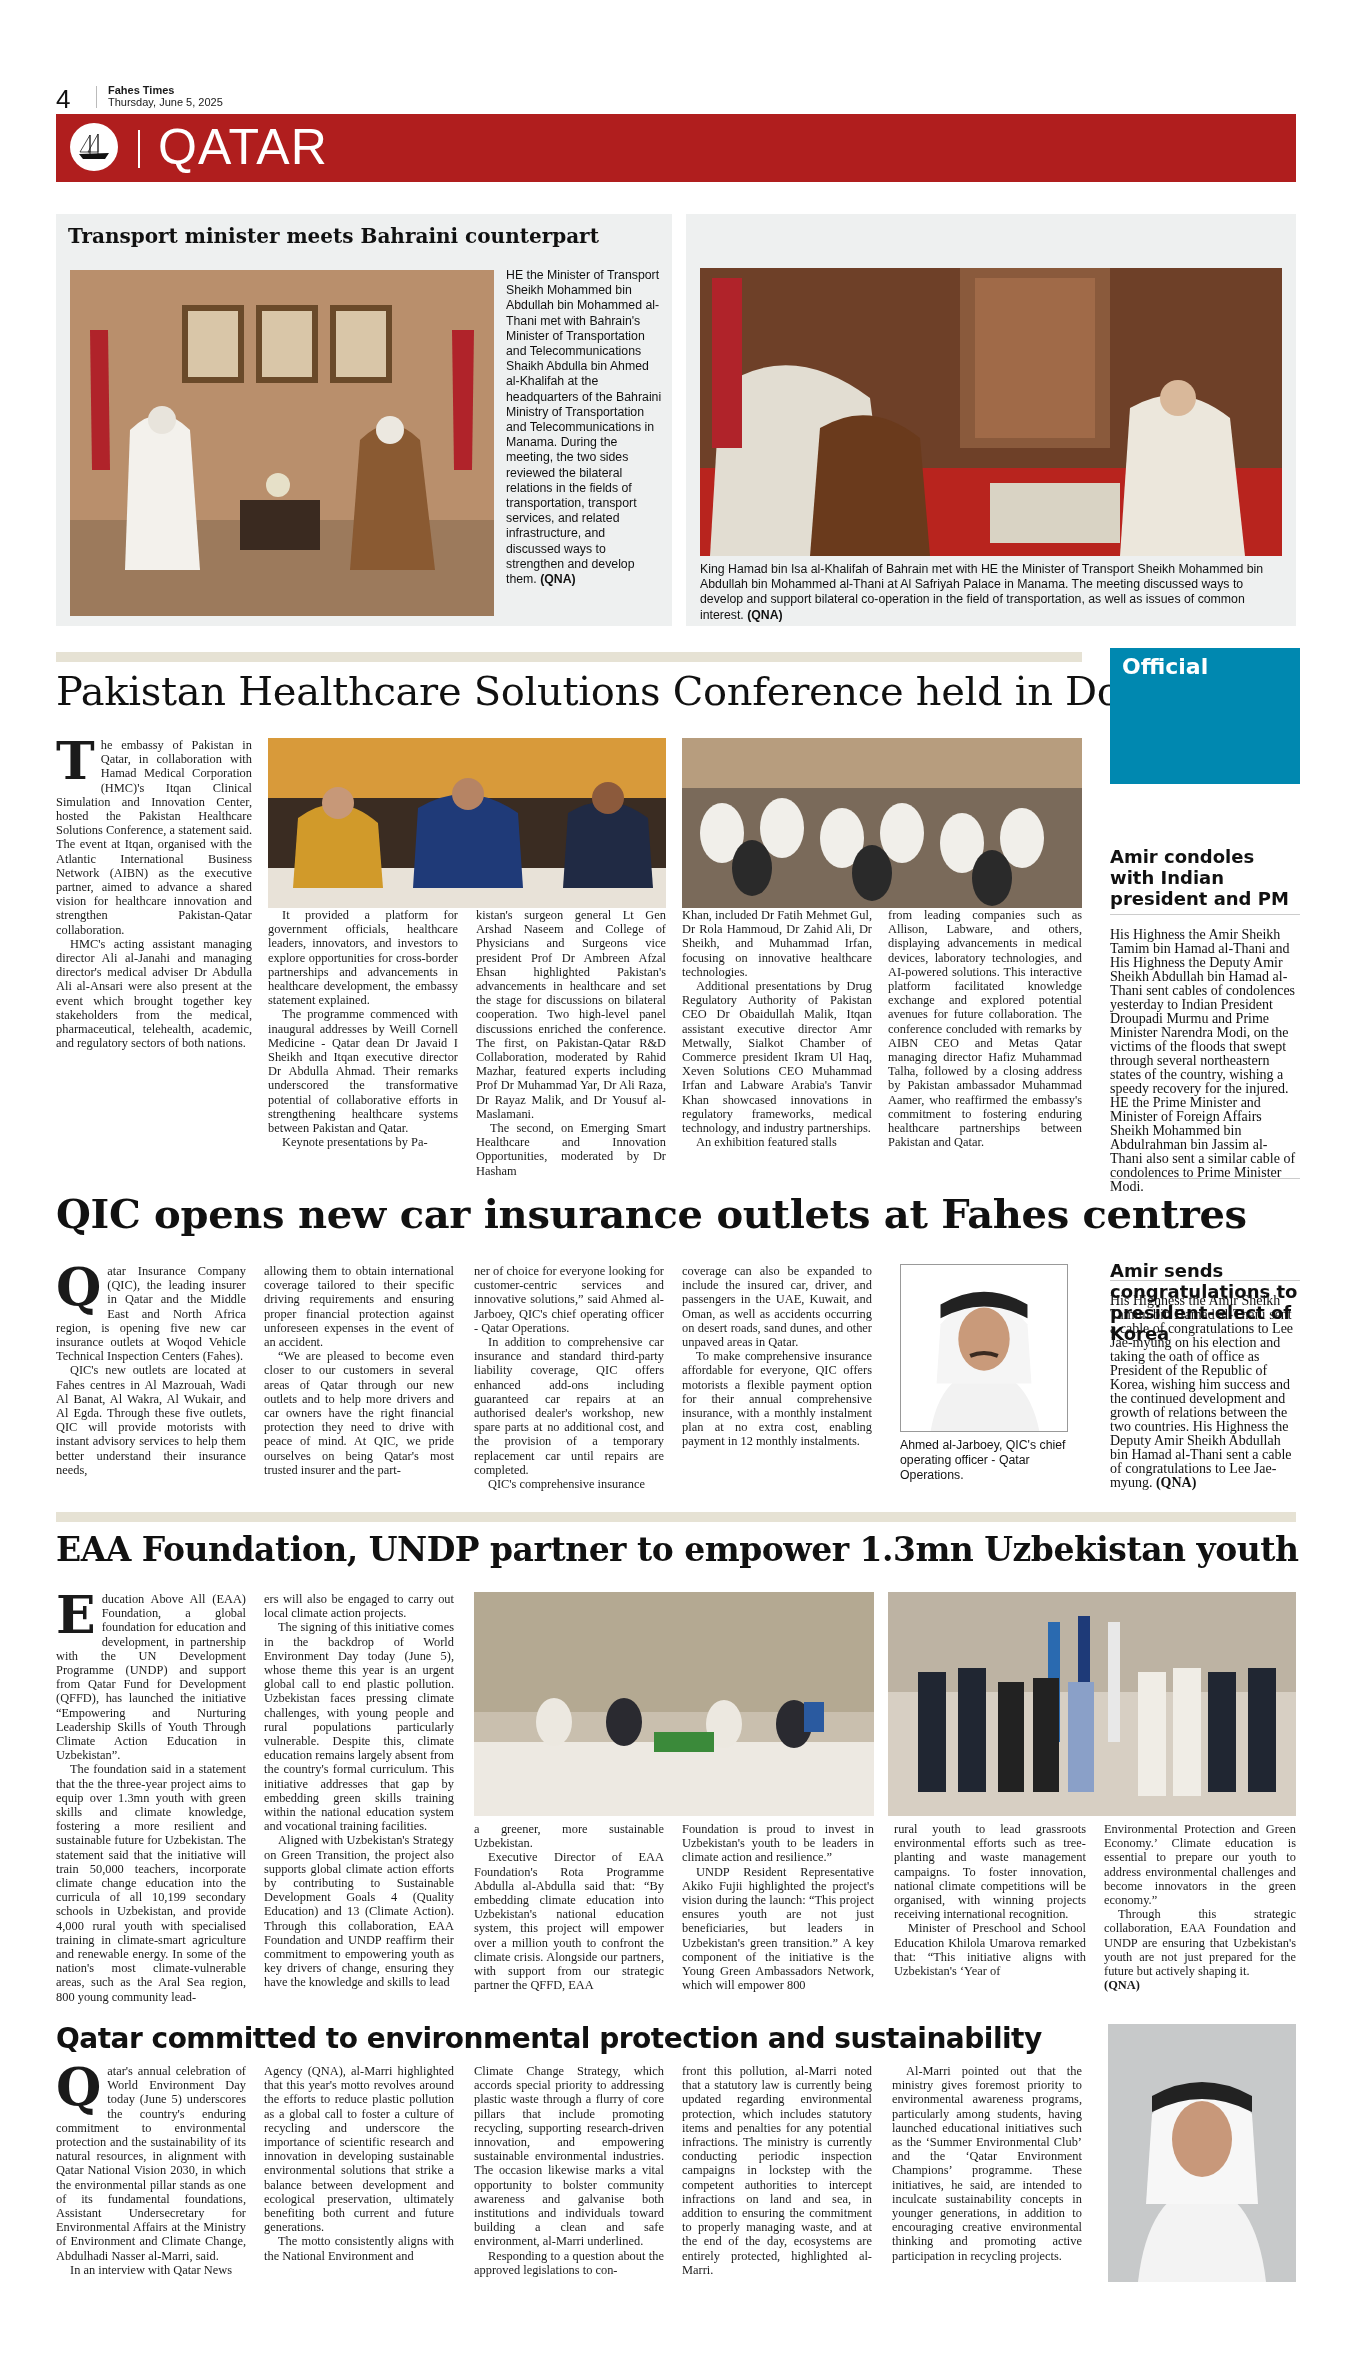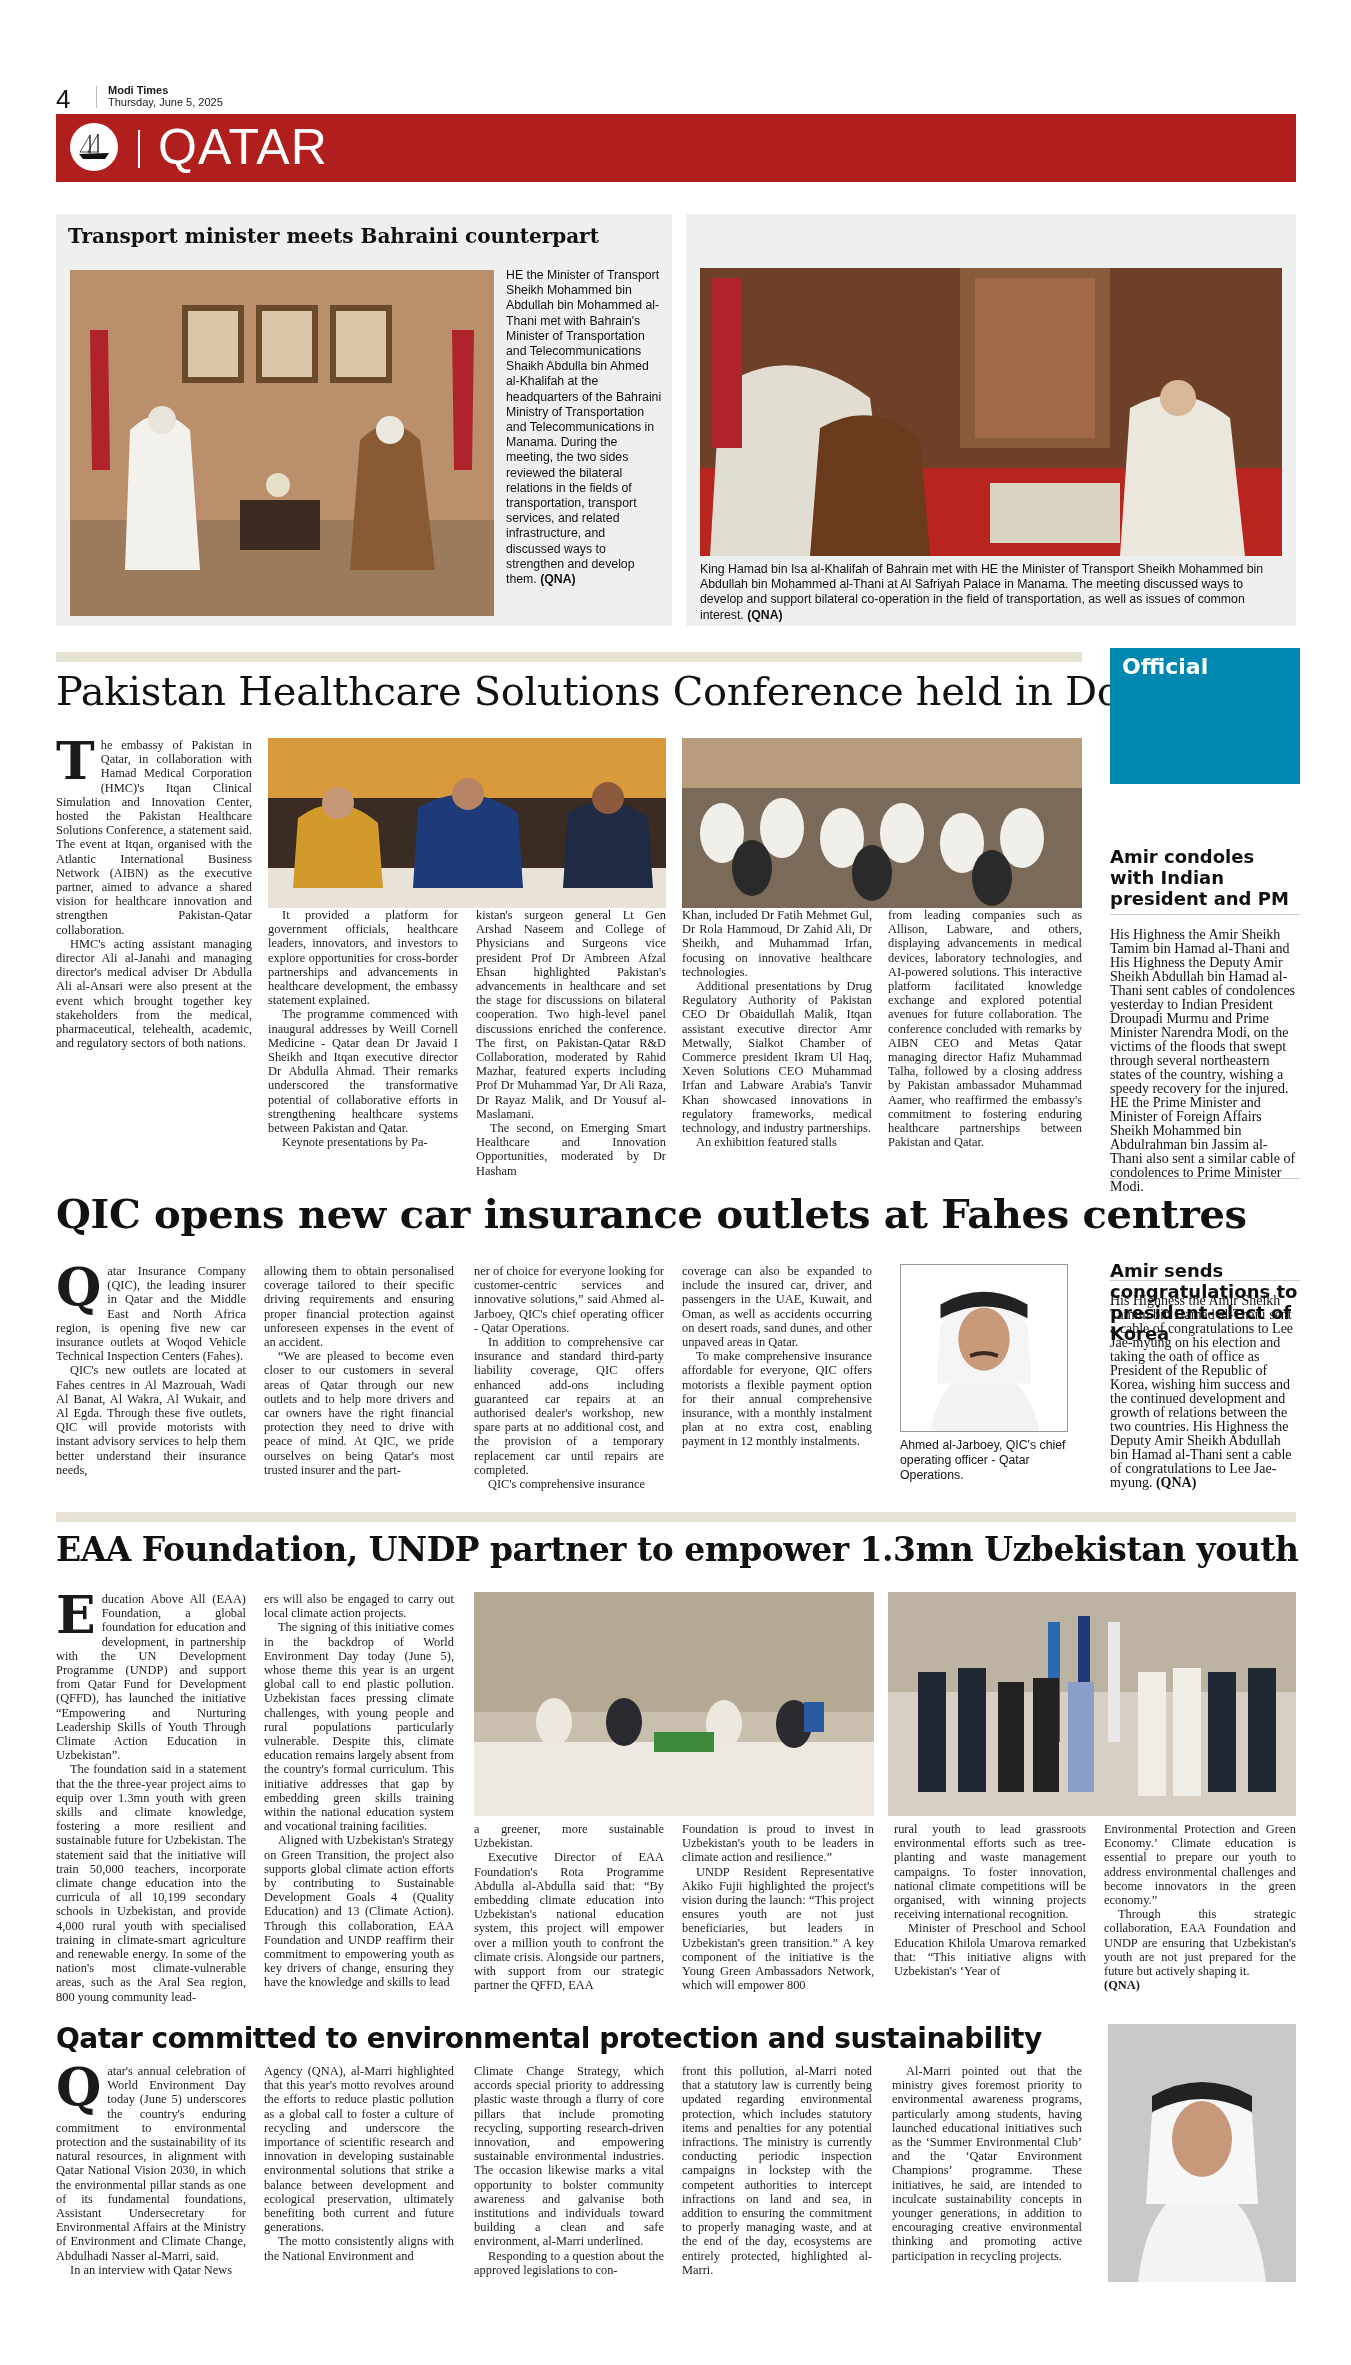--- a/index.html
+++ b/index.html
@@ -36,21 +36,21 @@
   .side-body { font-family: Liberation Serif, serif; font-size: 14px; line-height: 14px; color: #111; }
   .hr { background: #ccc; height: 1px; }
   .qna { font-weight: bold; }
   .img-fill { width: 100%; height: 100%; }
 </style>
 </head>
 <body>
 
 <div class="abs page-num">4</div>
 <div class="abs mast-sep"></div>
-<div class="abs pub-name">Modi Times</div>
+<div class="abs pub-name">Fahes Times</div>
 <div class="abs pub-date">Thursday, June 5, 2025</div>
 <div class="abs banner"></div>
 <div class="abs logo">
   <svg width="36" height="30" viewBox="0 0 36 30">
     <line x1="14" y1="3" x2="14" y2="22" stroke="#222" stroke-width="1"></line>
     <line x1="22" y1="2" x2="22" y2="22" stroke="#222" stroke-width="1"></line>
     <polygon points="14,3 4,20 14,20" fill="none" stroke="#222" stroke-width="0.8"></polygon>
     <polygon points="22,2 12,20 22,20" fill="none" stroke="#222" stroke-width="0.8"></polygon>
     <path d="M3 22 L33 21 L29 27 L7 27 Z" fill="#111"></path>
   </svg>
@@ -181,21 +181,21 @@
   <span>His Highness the Amir Sheikh Tamim bin Hamad al-Thani sent a cable of congratulations to Lee Jae-myung on his election and taking the oath of office as President of the Republic of Korea, wishing him success and the continued development and growth of relations between the two countries. His Highness the Deputy Amir Sheikh Abdullah bin Hamad al-Thani sent a cable of congratulations to Lee Jae-myung.</span>
   <span class="qna">(QNA)</span>
 </div>
 
 <h1 class="abs headline" style="left:56px;top:1190px;font-size:40px;font-weight:bold;letter-spacing:-0.3px;">QIC opens new car insurance outlets at Fahes centres</h1>
 <div class="abs col" style="left:56px;top:1264px;width:190px;">
   <p class="first"><span class="dropcap">Q</span><span>atar Insurance Company (QIC), the leading insurer in Qatar and the Middle East and North Africa region, is opening five new car insurance outlets at Woqod Vehicle Technical Inspection Centers (Fahes).</span></p>
   <p>QIC's new outlets are located at Fahes centres in Al Mazrouah, Wadi Al Banat, Al Wakra, Al Wukair, and Al Egda. Through these five outlets, QIC will provide motorists with instant advisory services to help them better understand their insurance needs,</p>
 </div>
 <div class="abs col" style="left:264px;top:1264px;width:190px;">
-  <p class="first">allowing them to obtain personalised coverage tailored to their specific driving requirements and ensuring proper financial protection against unforeseen expenses in the event of an accident.</p>
+  <p class="first">allowing them to obtain international coverage tailored to their specific driving requirements and ensuring proper financial protection against unforeseen expenses in the event of an accident.</p>
   <p>“We are pleased to become even closer to our customers in several areas of Qatar through our new outlets and to help more drivers and car owners have the right financial protection they need to drive with peace of mind. At QIC, we pride ourselves on being Qatar's most trusted insurer and the part-</p>
 </div>
 <div class="abs col" style="left:474px;top:1264px;width:190px;">
   <p class="first">ner of choice for everyone looking for customer-centric services and innovative solutions,” said Ahmed al-Jarboey, QIC's chief operating officer - Qatar Operations.</p>
   <p>In addition to comprehensive car insurance and standard third-party liability coverage, QIC offers enhanced add-ons including guaranteed car repairs at an authorised dealer's workshop, new spare parts at no additional cost, and the provision of a temporary replacement car until repairs are completed.</p>
   <p>QIC's comprehensive insurance</p>
 </div>
 <div class="abs col" style="left:682px;top:1264px;width:190px;">
   <p class="first">coverage can also be expanded to include the insured car, driver, and passengers in the UAE, Kuwait, and Oman, as well as accidents occurring on desert roads, sand dunes, and other unpaved areas in Qatar.</p>
   <p>To make comprehensive insurance affordable for everyone, QIC offers motorists a flexible payment option for their annual comprehensive insurance, with a monthly instalment plan at no extra cost, enabling payment in 12 monthly instalments.</p>

